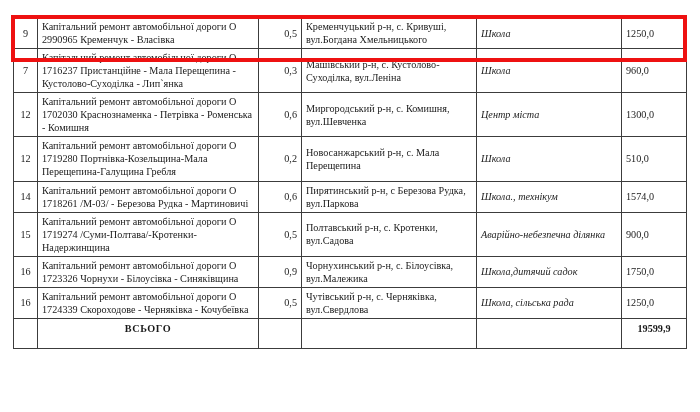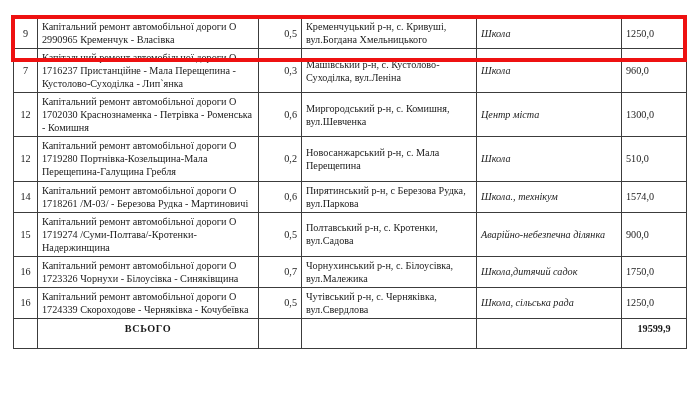--- a/index.html
+++ b/index.html
@@ -170,21 +170,21 @@
         <td class="cell-name">Капітальний ремонт автомобільної дороги О 1719274 /Суми-Полтава/-Кротенки-Надержинщина</td>
         <td class="cell-qty">0,5</td>
         <td class="cell-addr">Полтавський р-н, с. Кротенки, вул.Садова</td>
         <td class="cell-obj">Аварійно-небезпечна ділянка</td>
         <td class="cell-sum">900,0</td>
       </tr>
 
       <tr>
         <td class="cell-num">16</td>
         <td class="cell-name">Капітальний ремонт автомобільної дороги О 1723326 Чорнухи - Білоусівка - Синяківщина</td>
-        <td class="cell-qty">0,7</td>
+        <td class="cell-qty">0,9</td>
         <td class="cell-addr">Чорнухинський р-н, с. Білоусівка, вул.Малежика</td>
         <td class="cell-obj">Школа,дитячий садок</td>
         <td class="cell-sum">1750,0</td>
       </tr>
 
       <tr>
         <td class="cell-num">16</td>
         <td class="cell-name">Капітальний ремонт автомобільної дороги О 1724339 Скороходове - Черняківка - Кочубеївка</td>
         <td class="cell-qty">0,5</td>
         <td class="cell-addr">Чутівський р-н, с. Черняківка, вул.Свердлова</td>

